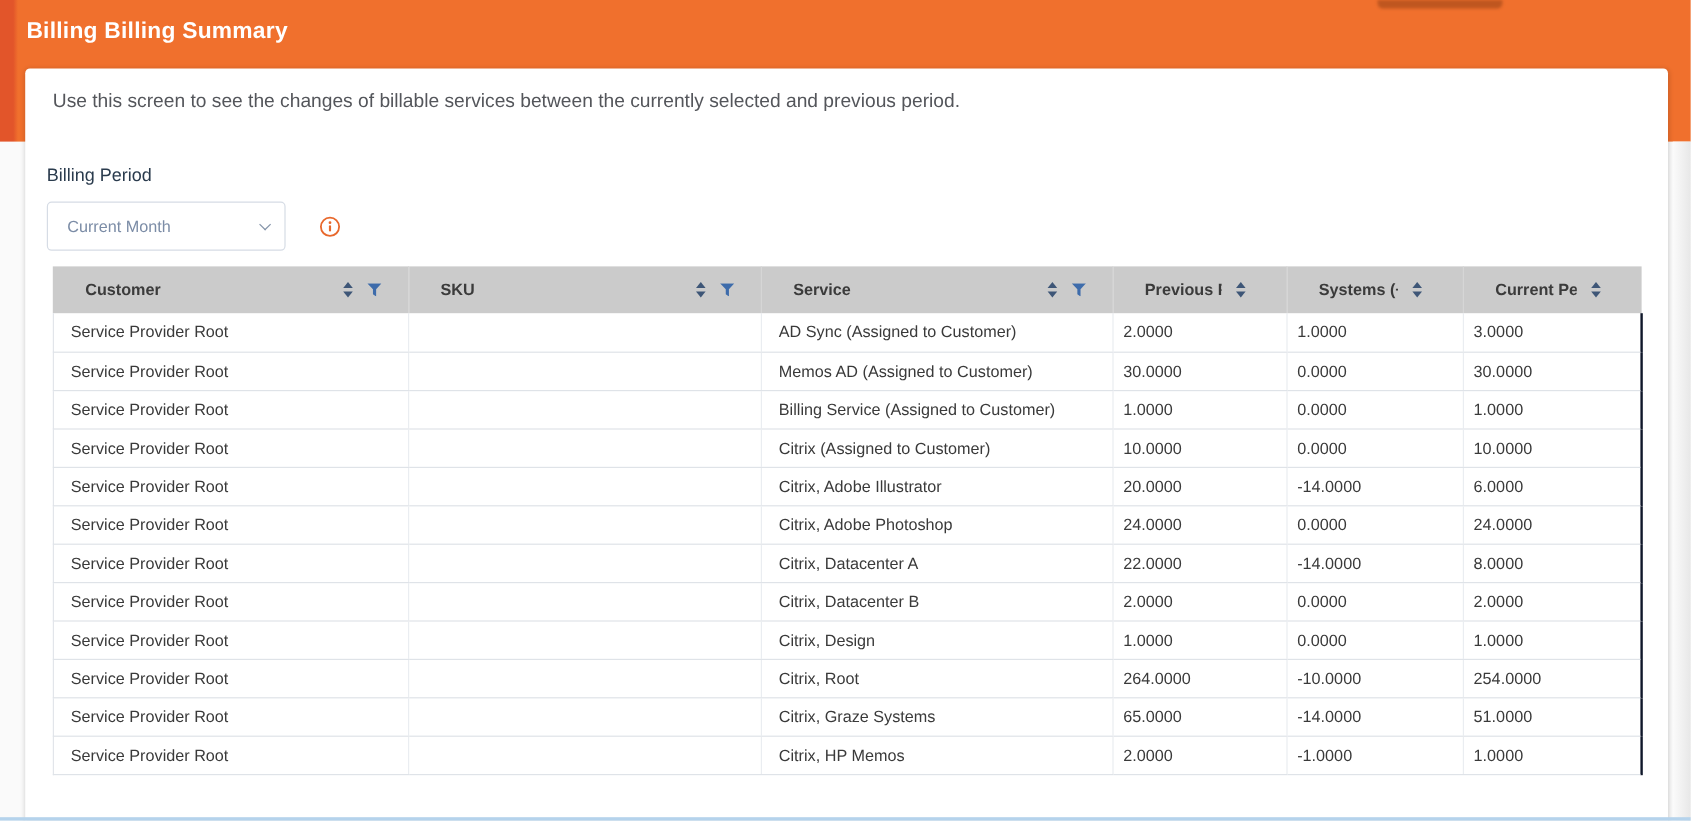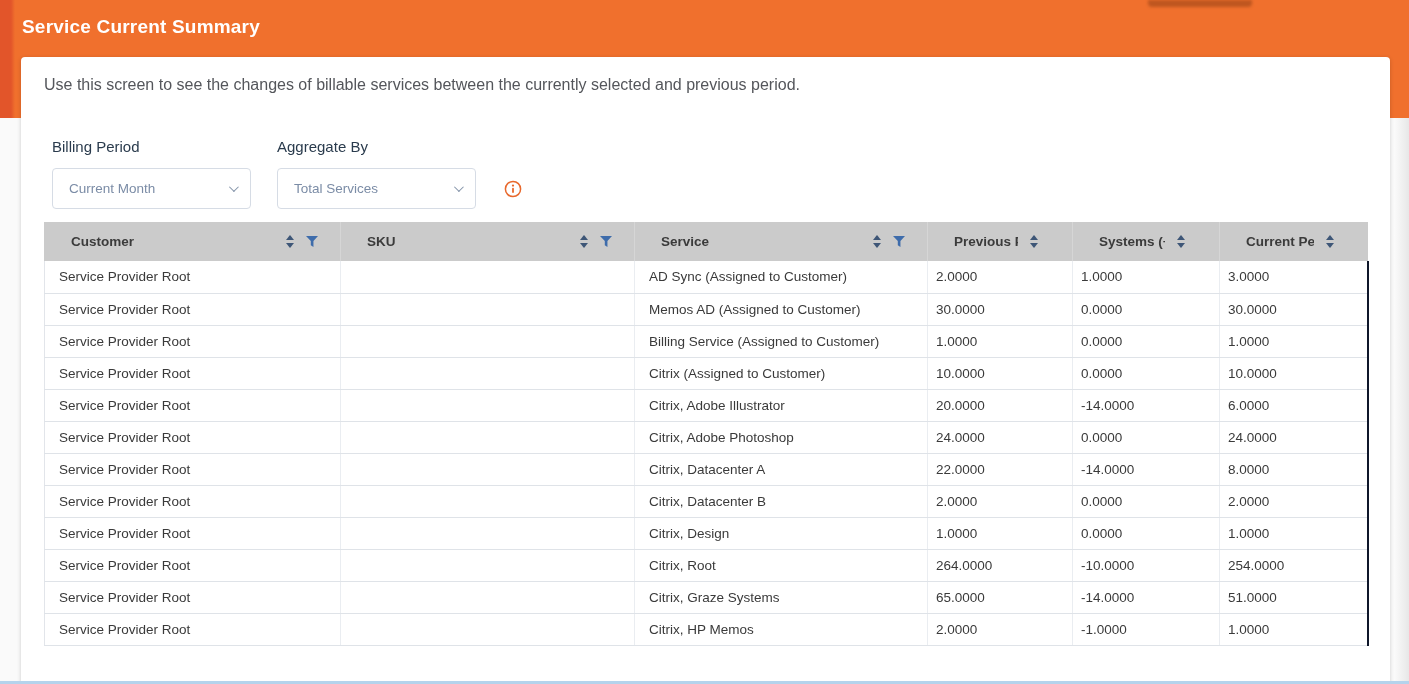--- a/index.html
+++ b/index.html
@@ -27,21 +27,21 @@
 
   
   .content-card {
     position:absolute; left:21px; right:19px; top:57px; bottom:0;
     background:#FFFFFF; border-radius:4px 4px 0 0;
     box-shadow:0 1px 4px rgba(0,0,0,.18);
   }
   .desc-row { height:51px; padding:19px 23px 0; font-size:16px; color:#54565B; }
 
   
-  .filters { height:114px; padding:30px 31px 0; display:flex; align-items:flex-start; }
+  .filters { height:114px; padding:30px 18px 0; display:flex; align-items:flex-start; }
   .filter-group { margin-right:26px; }
   .filter-label { font-size:15px; color:#2A3B4D; margin-bottom:13px; }
   .select-box {
     width:199px; height:41px; border:1px solid #D6DCE5; border-radius:4px;
     background:#fff; display:flex; align-items:center; padding:0 14px 0 16px;
     cursor:pointer;
   }
   .select-value { font-size:13.5px; color:#7B8CA6; flex:1; }
   .chevron {
     width:7px; height:7px; border-right:1.5px solid #8494A9; border-bottom:1.5px solid #8494A9;
@@ -118,40 +118,33 @@
   }
   .bottom-strip {
     position:absolute; left:0; right:0; bottom:0; height:3px;
     background:#B5D3EC; z-index:6;
   }
 </style>
 </head>
 <body>
 
 <div class="banner">
-  <div class="banner-title">Service Current Summary</div>
+  <div class="banner-title">Billing Billing Summary</div>
   <div class="tab-remnant"></div>
 </div>
 
 <div class="content-card">
 
   <div class="desc-row">Use this screen to see the changes of billable services between the currently selected and previous period.</div>
 
   <div class="filters">
     <div class="filter-group">
       <div class="filter-label">Billing Period</div>
       <div class="select-box">
         <span class="select-value">Current Month</span>
-        <span class="chevron"></span>
-      </div>
-    </div>
-    <div class="filter-group">
-      <div class="filter-label">Aggregate By</div>
-      <div class="select-box">
-        <span class="select-value">Total Services</span>
         <span class="chevron"></span>
       </div>
     </div>
     <div class="info-wrap">
       <svg width="18" height="18" viewBox="0 0 18 18">
         <circle cx="9" cy="9" r="7.6" fill="none" stroke="#E8682C" stroke-width="1.5"></circle>
         <circle cx="9" cy="5.6" r="1.15" fill="#E8682C"></circle>
         <rect x="8.1" y="7.8" width="1.8" height="5.2" rx="0.9" fill="#E8682C"></rect>
       </svg>
     </div>

